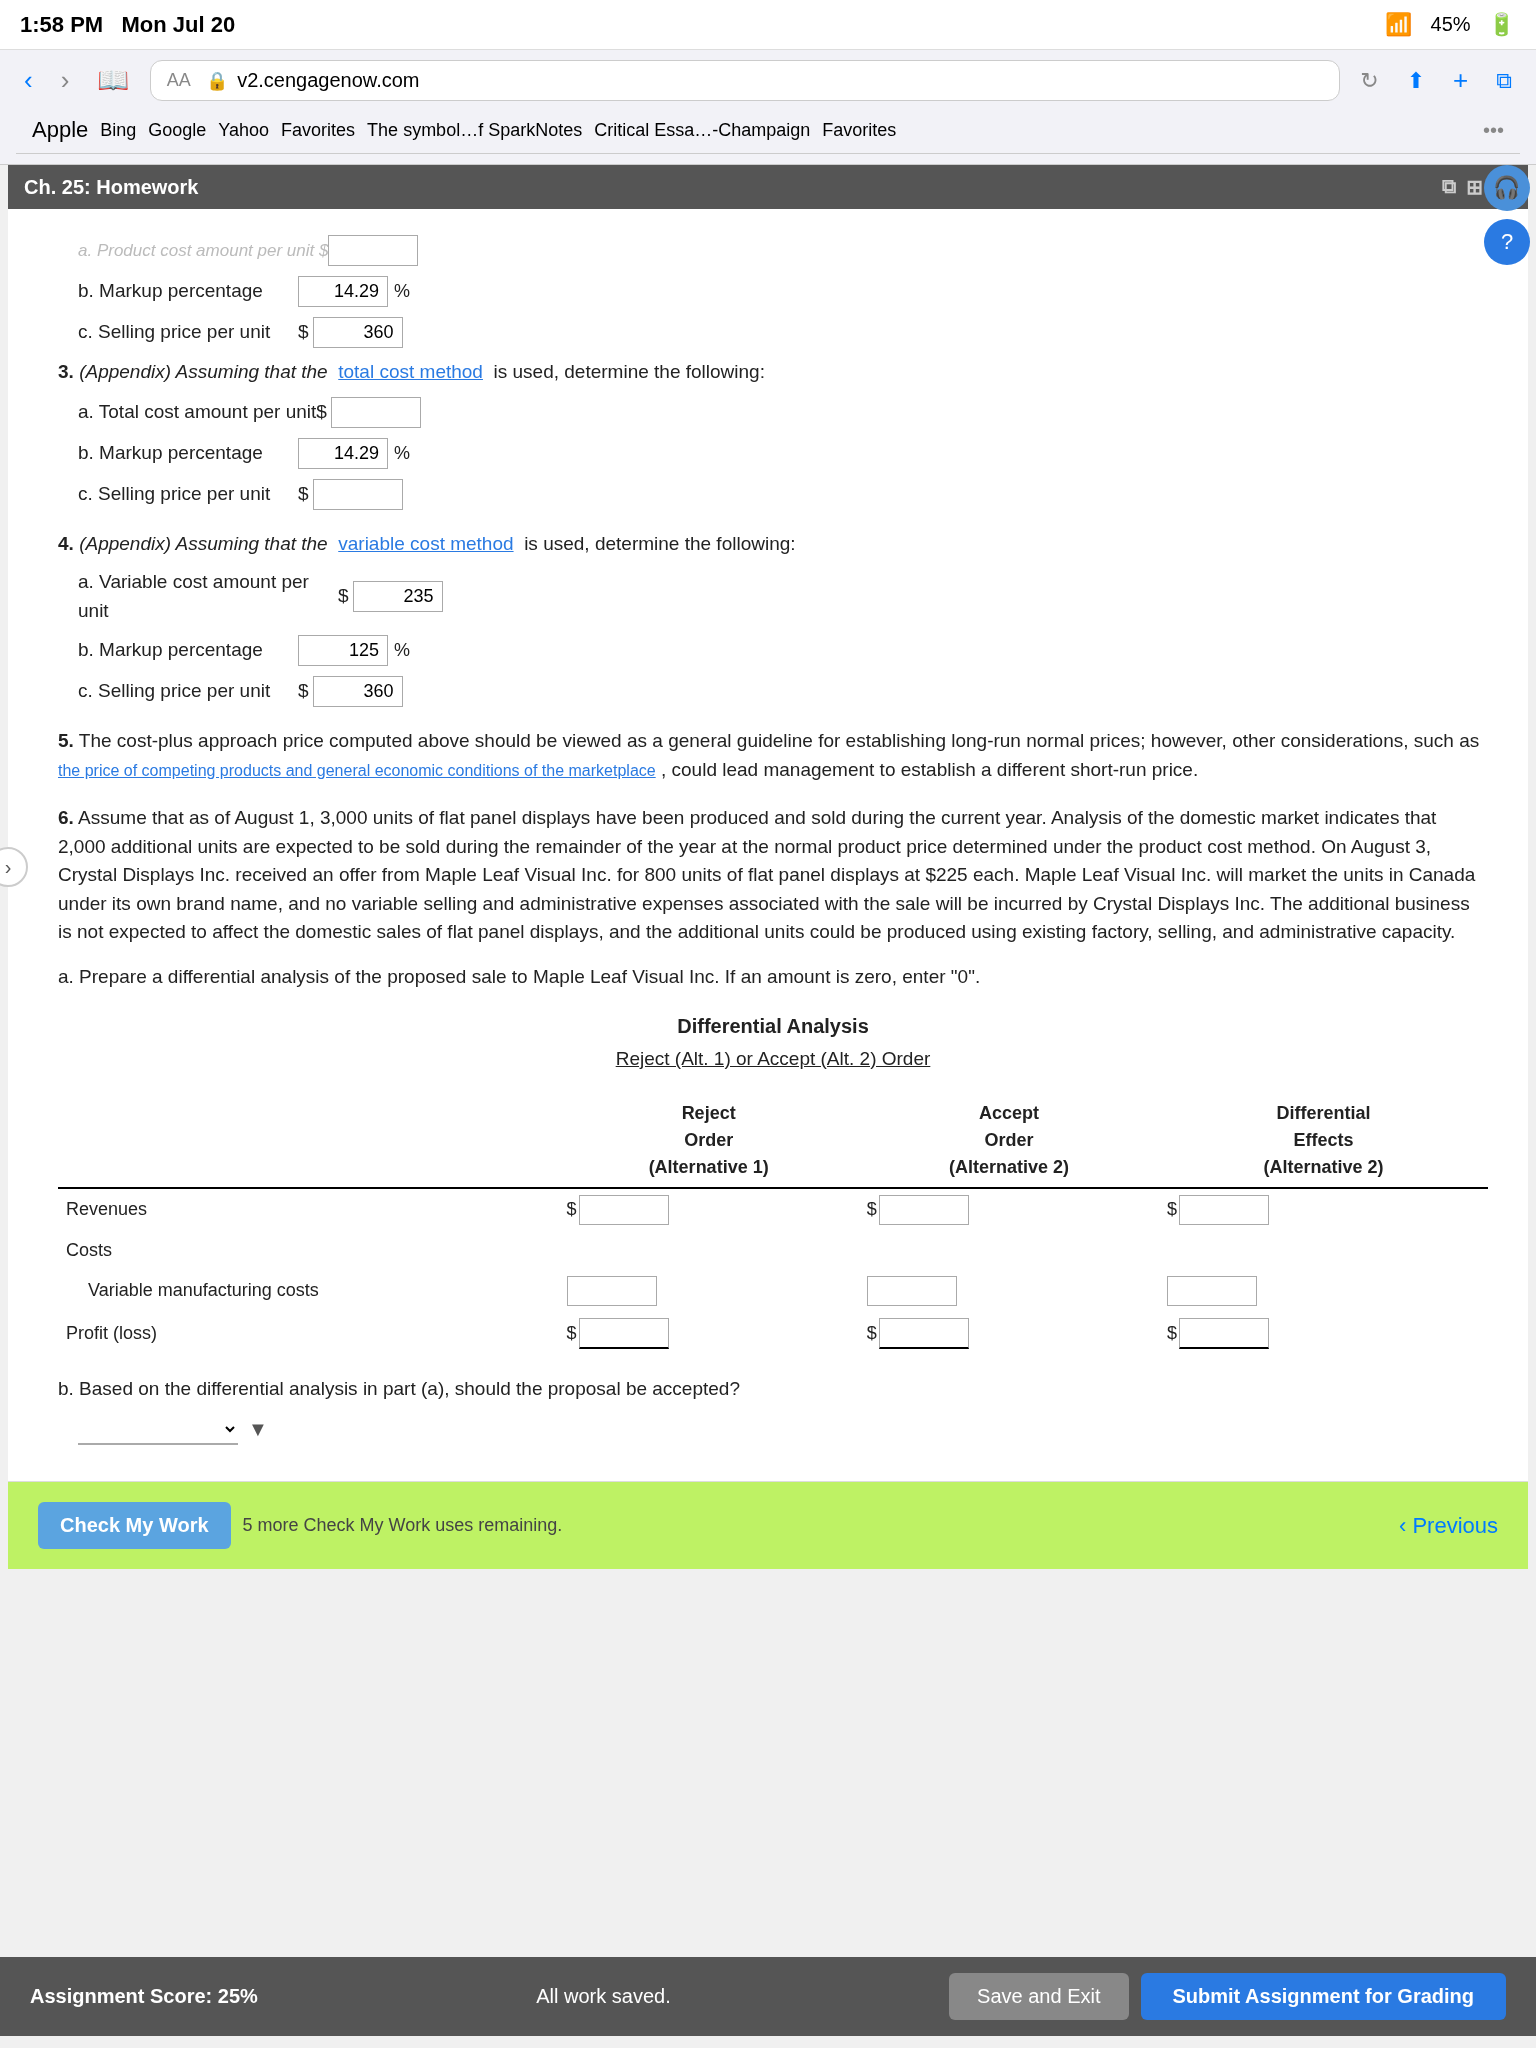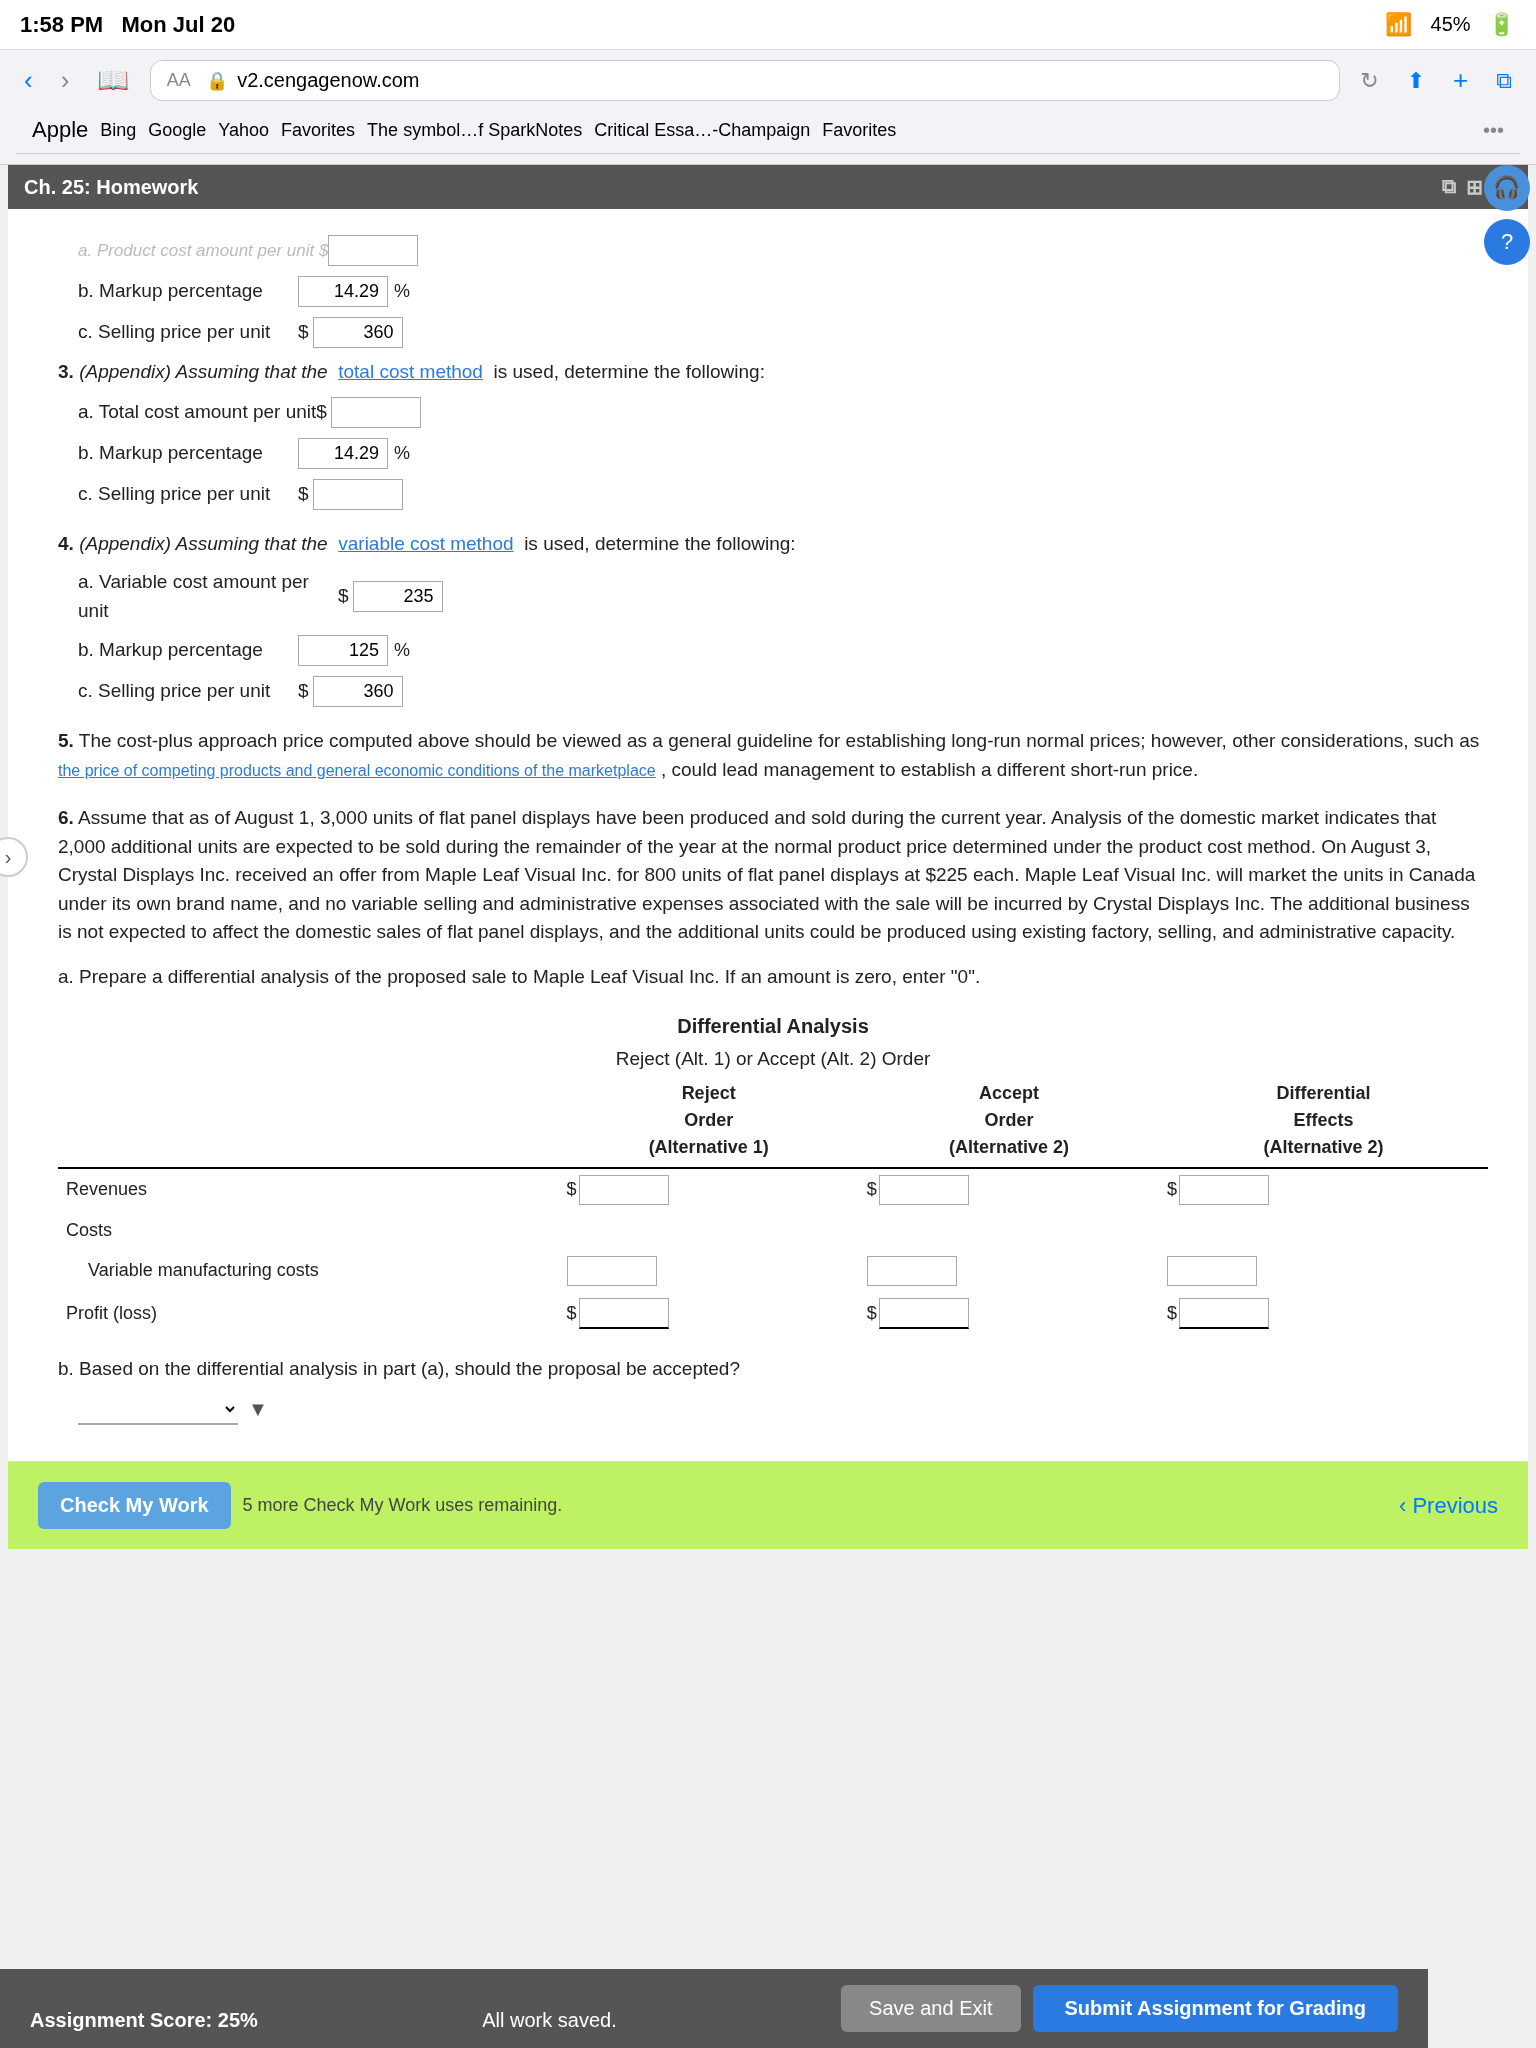--- a/index.html
+++ b/index.html
@@ -156,21 +156,21 @@
       padding: 4px 8px;
       font-size: 18px;
       width: 90px;
       text-align: right;
     }
     .pct-sign { margin-left: 6px; font-size: 18px; }
 
     
     .table-section { margin: 20px 0; }
     .table-title { text-align: center; font-weight: 700; font-size: 20px; margin-bottom: 4px; }
-    .table-subtitle { text-align: center; font-size: 19px; margin-bottom: 0; }
+    .table-subtitle { text-align: center; font-size: 19px; margin-bottom: 20px; text-decoration: underline; }
     .table-date { text-align: center; font-size: 19px; font-weight: 600; margin-bottom: 10px; border-bottom: 2px solid #000; padding-bottom: 6px; }
 
     .diff-table { width: 100%; border-collapse: collapse; font-size: 18px; }
     .diff-table th {
       text-align: center;
       padding: 6px 8px;
       font-weight: 600;
       font-size: 18px;
       vertical-align: bottom;
     }
@@ -243,26 +243,26 @@
       gap: 6px;
       font-weight: 500;
     }
 
     
     .footer-bar {
       background: #555;
       color: #fff;
       padding: 16px 30px;
       display: flex;
-      align-items: flex-end;
+      align-items: center;
       justify-content: space-between;
       position: fixed;
-      bottom: 0;
+      bottom: 12px;
       left: 0;
-      width: 1428px;
+      width: 1536px;
     }
     .score-text { font-size: 20px; font-weight: 600; }
     .saved-text { font-size: 20px; }
     .footer-btns { display: flex; gap: 12px; }
     .save-exit-btn {
       background: #888;
       color: #fff;
       border: none;
       border-radius: 6px;
       padding: 12px 28px;

